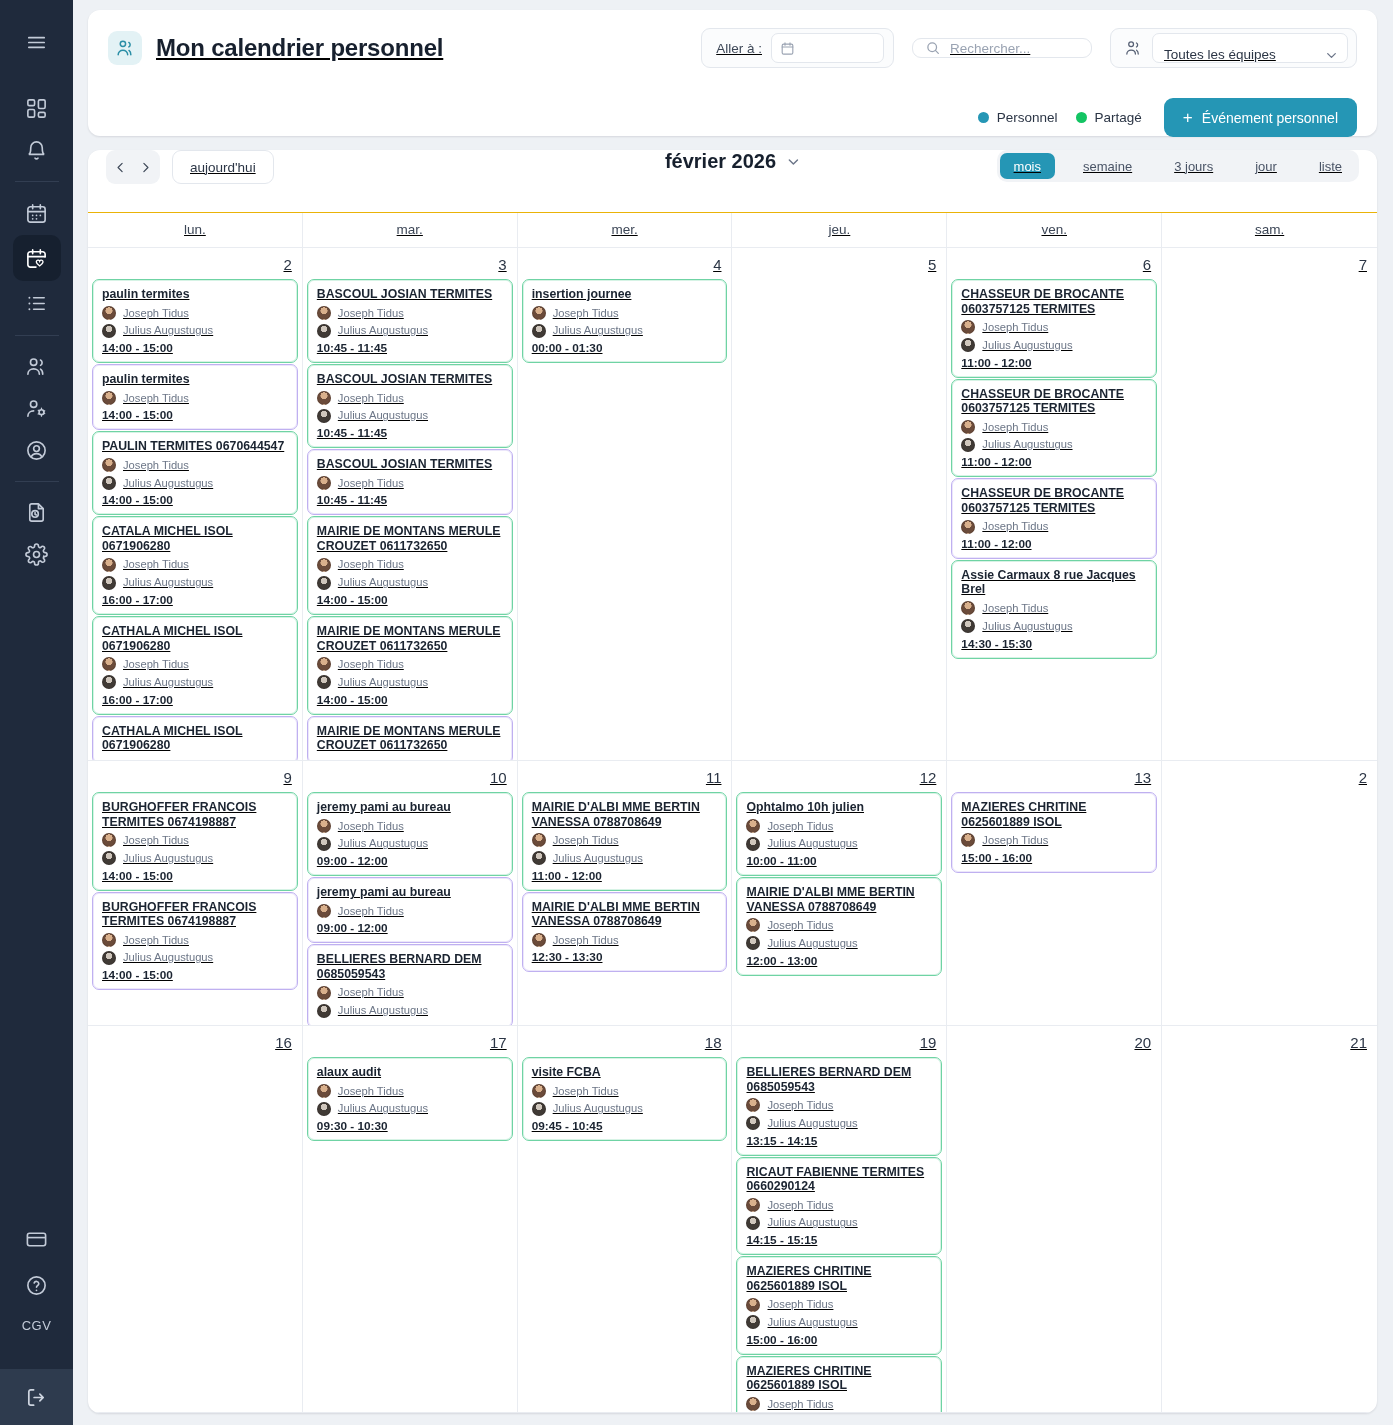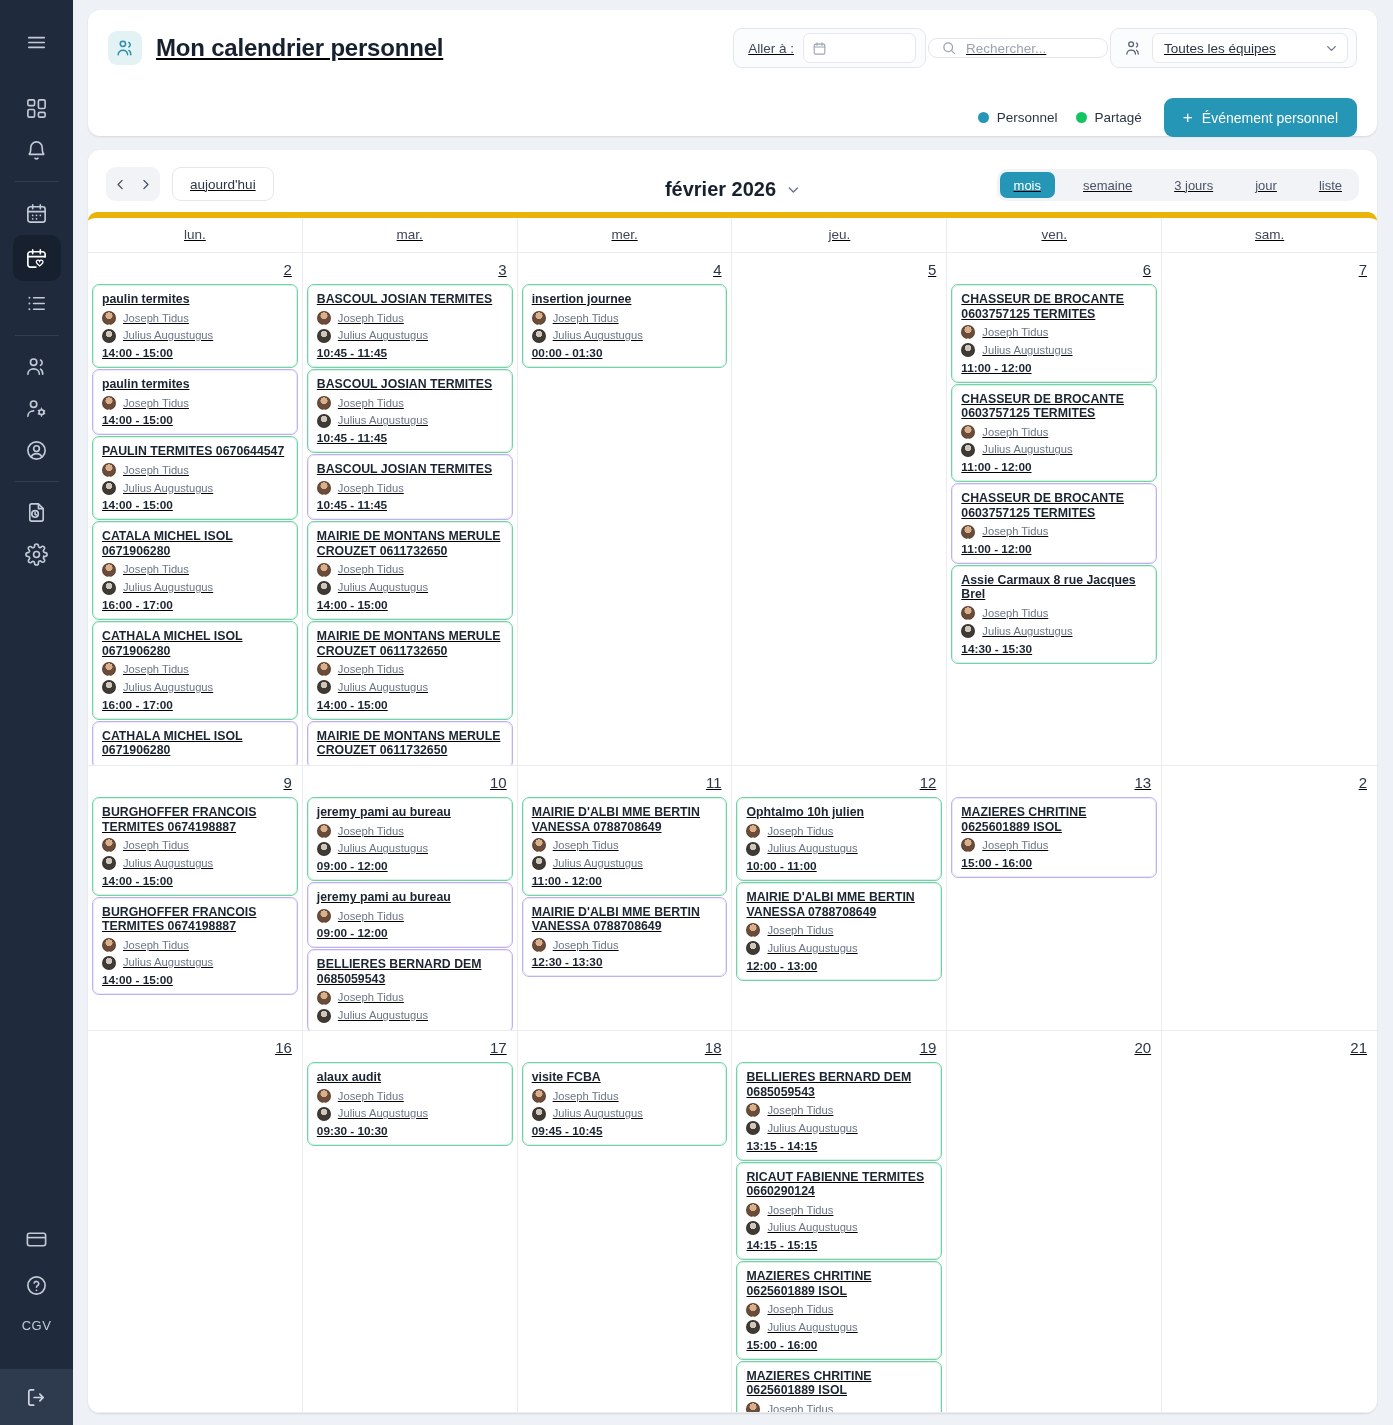--- a/index.html
+++ b/index.html
@@ -78,21 +78,21 @@
     color: #2a8ea6;
     margin-right: 14px;
   }
   .title-icon svg { width: 20px; height: 20px; }
   .page-title {
     font-size: 24px; font-weight: bold; color: #17202e;
     letter-spacing: -0.2px;
   }
   .hdr-tools {
     margin-left: auto;
-    display: flex; align-items: center; gap: 2px;
+    display: flex; align-items: center; gap: 18px;
   }
   .goto-wrap {
     display: flex; align-items: center;
     border: 1px solid #e3e7ed; border-radius: 9px;
     background: #fbfcfd;
     height: 40px; padding: 0 9px 0 14px;
     gap: 9px;
   }
   .goto-label { font-size: 13.5px; color: #3d4757; white-space: nowrap; }
   .goto-input {
@@ -125,21 +125,21 @@
     display: flex; align-items: center; gap: 10px;
     border: 1px solid #e3e7ed; border-radius: 9px;
     background: #fbfcfd;
     height: 40px; padding: 0 8px 0 13px;
   }
   .team-wrap > svg { width: 18px; height: 18px; color: #566074; }
   .team-select {
     width: 196px; height: 30px;
     border: 1px solid #e3e7ed; border-radius: 7px;
     background: #fff;
-    display: flex; align-items: center;
+    display: flex; align-items: flex-end;
     padding: 0 9px 0 11px;
     font-size: 13.5px; color: #2b3545;
   }
   .team-select .chev { margin-left: auto; color:#6b7588; }
   .team-select .chev svg { width: 13px; height: 13px; display:block;}
 
   .hdr-bottom {
     position: absolute; right: 20px; top: 88px;
     display: flex; align-items: center; gap: 18px;
   }
@@ -158,22 +158,22 @@
   
   .calendar {
     flex: 1;
     display: flex; flex-direction: column;
     overflow: hidden;
     margin-bottom: 12px;
     min-height: 0;
   }
   .cal-toolbar {
     height: 62px; flex-shrink: 0;
-    display: flex; align-items: flex-end;
-    padding: 11px 18px;
+    display: flex; align-items: flex-start;
+    padding: 0 18px;
     position: relative;
   }
   .nav-group {
     display: flex; background: #f1f3f6; border-radius: 9px; padding: 2px;
   }
   .nav-btn {
     width: 25px; height: 30px;
     display: flex; align-items: center; justify-content: center;
     color: #3d4757; cursor: pointer;
     border-radius: 7px;
@@ -206,23 +206,22 @@
     display: flex; align-items: center;
     font-size: 13px; color: #4a5466;
     border-radius: 7px; cursor: pointer;
   }
   .view-btn.active { background: #2596b5; color: #fff; }
 
   
   .grid-wrap { flex: 1; overflow: hidden; min-height: 0; display:flex; flex-direction:column;}
   .dow-row {
     display: grid; grid-template-columns: repeat(6, 1fr);
-    border-top: 6px solid #eab308;
+    border-top: 1px solid #eab308;
     flex-shrink: 0;
-    border-radius: 9px;
   }
   .dow {
     text-align: center;
     font-size: 13.5px; color: #3d4757;
     padding: 9px 0 10px 0;
     border-right: 1px solid #e9ecf1;
     border-bottom: 1px solid #e9ecf1;
   }
   .dow:last-child { border-right: none; }
   .weeks { flex: 1; display: flex; flex-direction: column; min-height:0; }

